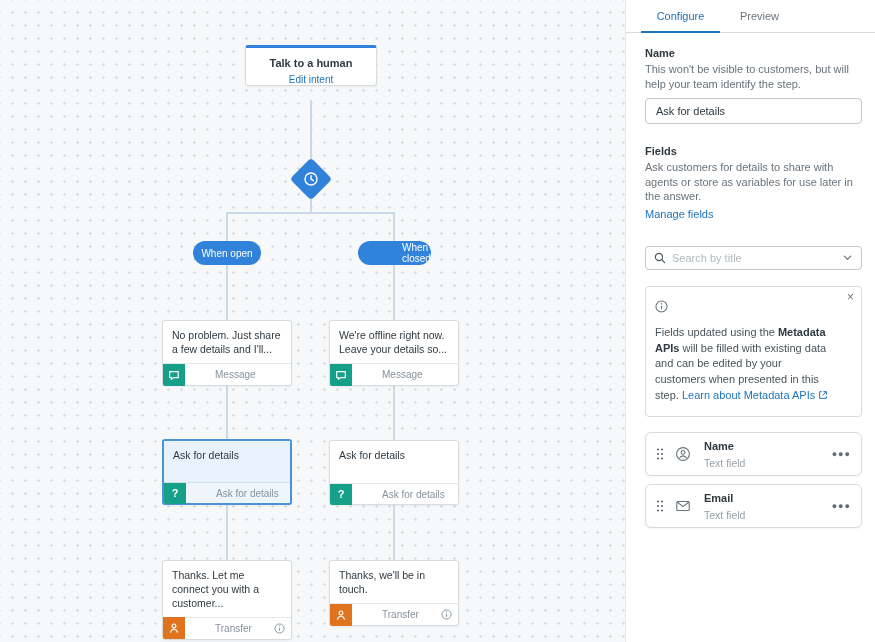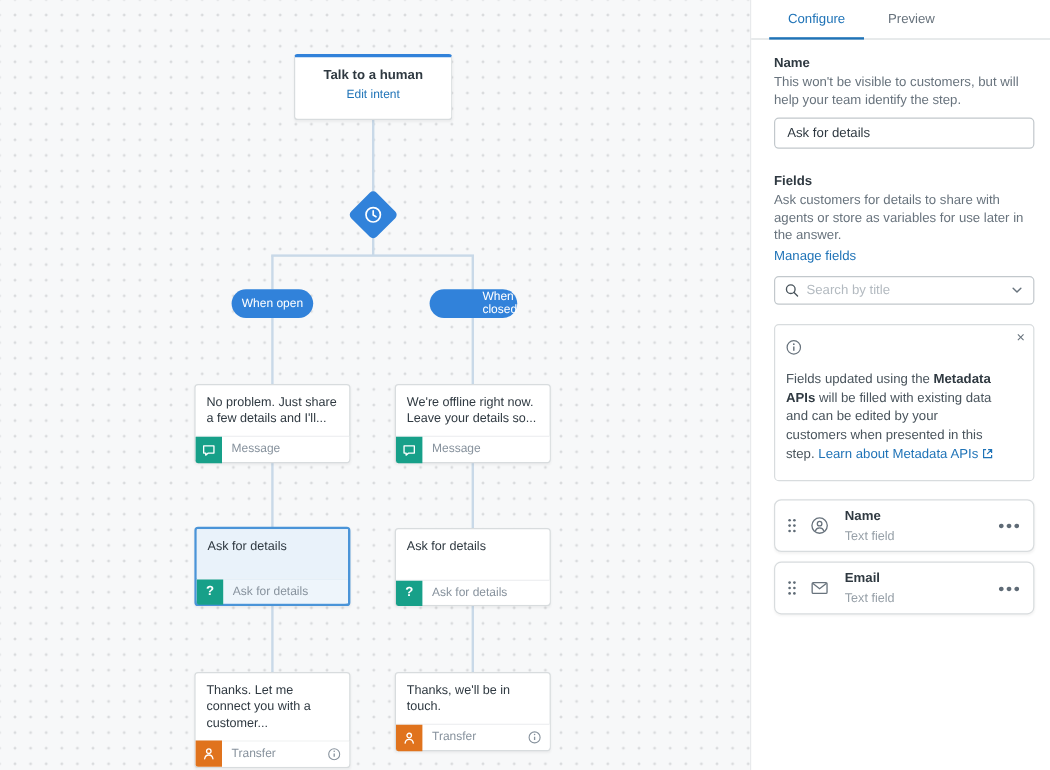--- a/index.html
+++ b/index.html
@@ -11,21 +11,21 @@
     position:absolute; left:0; top:0; width:625px; height:642px;
     background-color:#f7f8f9;
     background-image:radial-gradient(circle,#d9dbdd 1px,transparent 1.4px);
     background-size:13px 13px; background-position:6px 6px;
   }
   .cline { position:absolute; background:#c9d9e8; }
   .v { width:2px; }
   .h { height:2px; }
 
   .intent-node {
-    position:absolute; left:245px; top:45px; width:132px; height:55px;
+    position:absolute; left:245px; top:45px; width:132px; height:41px;
     background:#fff; border:1px solid #d8dcde; border-top:3px solid #3182da;
     border-radius:3px; text-align:center; box-shadow:0 1px 2px rgba(0,0,0,.05);
   }
   .intent-title { margin-top:9px; font-size:11px; font-weight:bold; color:#2f3941; }
   .intent-link { display:inline-block; margin-top:4px; font-size:10px; color:#1f73b7; cursor:pointer; }
 
   .diamond {
     position:absolute; left:296px; top:164px; width:30px; height:30px;
     background:#3182da; transform:rotate(45deg); border-radius:4px;
   }
@@ -46,20 +46,21 @@
   }
   .col-l { left:162px; } .col-r { left:329px; }
   .node-body {
     padding:7px 9px 6px 9px; font-size:10.5px; line-height:1.35;
     color:#2f3941; min-height:42px;
   }
   .node-footer {
     display:flex; align-items:center; height:22px;
     border-top:1px solid #e4e7e9; background:#fff;
     border-radius:0 0 3px 3px;
+    gap:22px;
   }
   .type-icon {
     width:22px; height:22px; flex:0 0 22px; display:flex;
     align-items:center; justify-content:center; color:#fff;
     border-radius:0 0 0 2px; font-size:11px; font-weight:bold;
   }
   .teal { background:#17a089; }
   .orange { background:#e0731d; }
   .type-label { flex:1; padding-left:8px; font-size:10px; color:#87929d; }
   .foot-info { margin-right:7px; display:flex; }
@@ -86,21 +87,21 @@
   .sec-title { font-size:11px; font-weight:bold; color:#2f3941; margin-bottom:3px; }
   .sec-desc { font-size:11px; color:#68737d; line-height:1.32; }
   .text-input {
     margin-top:7px; width:100%; height:26px; border:1px solid #c2c8cc;
     border-radius:4px; padding:0 10px; font-size:11px; color:#2f3941;
     font-family:"Liberation Sans","DejaVu Sans",sans-serif; outline:none; background:#fff;
   }
   .fields-sec { margin-top:21px; }
   .link { font-size:11px; color:#1f73b7; cursor:pointer; display:inline-block; margin-top:2px; }
   .searchbox {
-    margin-top:8px; height:24px; border:1px solid #c2c8cc; border-radius:4px;
+    margin-top:24px; height:24px; border:1px solid #c2c8cc; border-radius:4px;
     display:flex; align-items:center; padding:0 8px; background:#fff; cursor:pointer;
   }
   .searchbox input {
     border:none; outline:none; flex:1; font-size:11px; color:#2f3941; padding-left:6px;
     font-family:"Liberation Sans","DejaVu Sans",sans-serif; background:transparent;
   }
   .searchbox input::placeholder { color:#b3bac0; }
 
   .banner {
     position:relative; margin-top:16px; border:1px solid #d8dcde; border-radius:4px;

